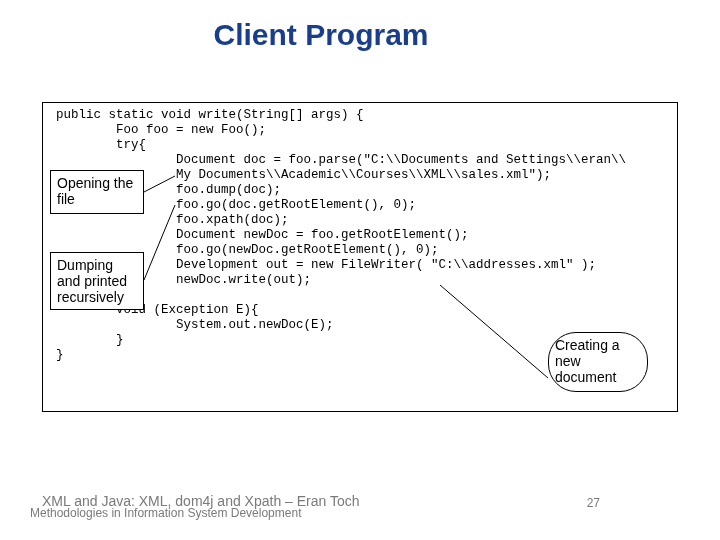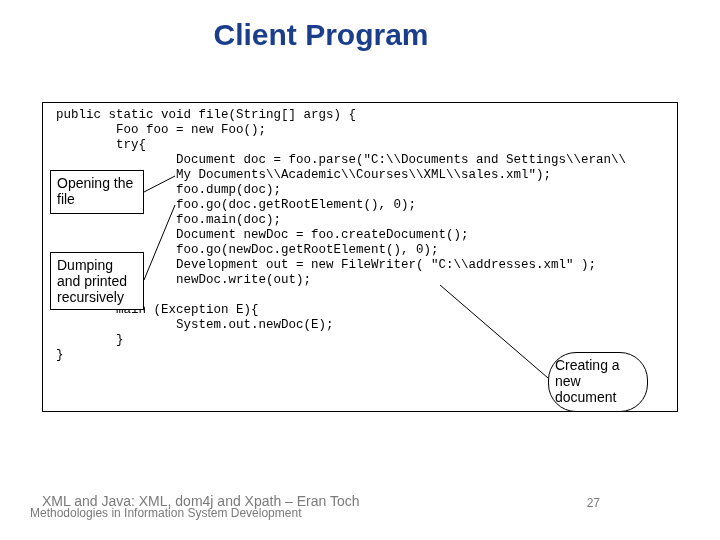--- a/index.html
+++ b/index.html
@@ -53,21 +53,21 @@
     border: 1px solid #000;
     background: #fff;
     font-family: Arial, sans-serif;
     font-size: 14px;
     line-height: 16px;
     padding: 4px 6px;
     box-sizing: border-box;
   }
   .callout1 { top: 170px; left: 50px; width: 94px; height: 44px; }
   .callout2 { top: 252px; left: 50px; width: 94px; height: 58px; }
-  .callout3 { top: 352px; left: 548px; width: 100px; height: 60px; border-radius: 28px; }
+  .callout3 { top: 332px; left: 548px; width: 100px; height: 60px; border-radius: 28px; }
   svg.connector {
     position: absolute;
     top: 0; left: 0;
     width: 720px; height: 540px;
     pointer-events: none;
   }
   .footer-main {
     position: absolute;
     left: 42px;
     bottom: 31px;
@@ -92,34 +92,34 @@
 </style>
 </head>
 <body>
 
 <div class="slide">
 
   <div class="title">Client Program</div>
 
   <div class="code-frame"></div>
 
-  <div class="code"><span class="kw">public static void</span><span> file(String[] args) {</span>
+  <div class="code"><span class="kw">public static void</span><span> write(String[] args) {</span>
 <span>        Foo foo = </span><span class="kw">new</span><span> Foo();</span>
 <span>        </span><span class="kw">try</span><span>{</span>
 <span>                Document doc = foo.parse("C:\\Documents and Settings\\eran\\</span>
 <span>                My Documents\\Academic\\Courses\\XML\\sales.xml");</span>
 <span>                foo.dump(doc);</span>
 <span>                foo.go(doc.getRootElement(), 0);</span>
-<span>                foo.main(doc);</span>
-<span>                Document newDoc = foo.createDocument();</span>
+<span>                foo.xpath(doc);</span>
+<span>                Document newDoc = foo.getRootElement();</span>
 <span>                foo.go(newDoc.getRootElement(), 0);</span>
 <span>                Development out = </span><span class="kw">new</span><span> FileWriter( "C:\\addresses.xml" );</span>
 <span>                newDoc.write(out);</span>
 <span>        }</span>
-<span>        </span><span class="kw">main</span><span> (Exception E){</span>
+<span>        </span><span class="kw">void</span><span> (Exception E){</span>
 <span>                System.out.newDoc(E);</span>
 <span>        }</span>
 <span>}</span></div>
 
   <div class="callout callout1">Opening the file</div>
   <div class="callout callout2">Dumping and printed recursively</div>
   <div class="callout callout3">Creating a new document</div>
 
   <svg class="connector">
     <line x1="144" y1="192" x2="175" y2="176" stroke="#000" stroke-width="1"></line>

